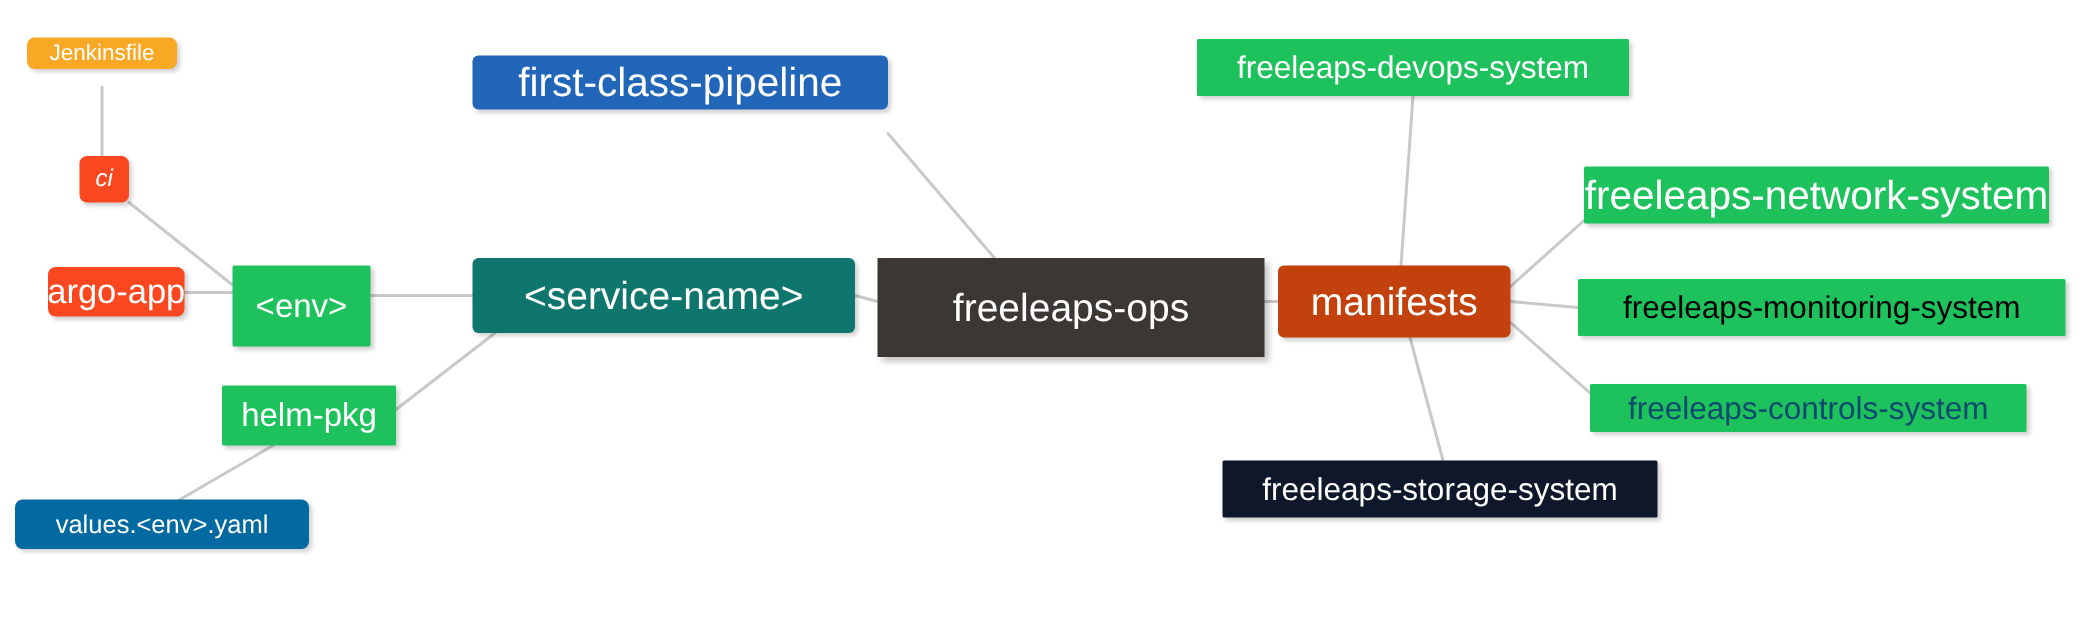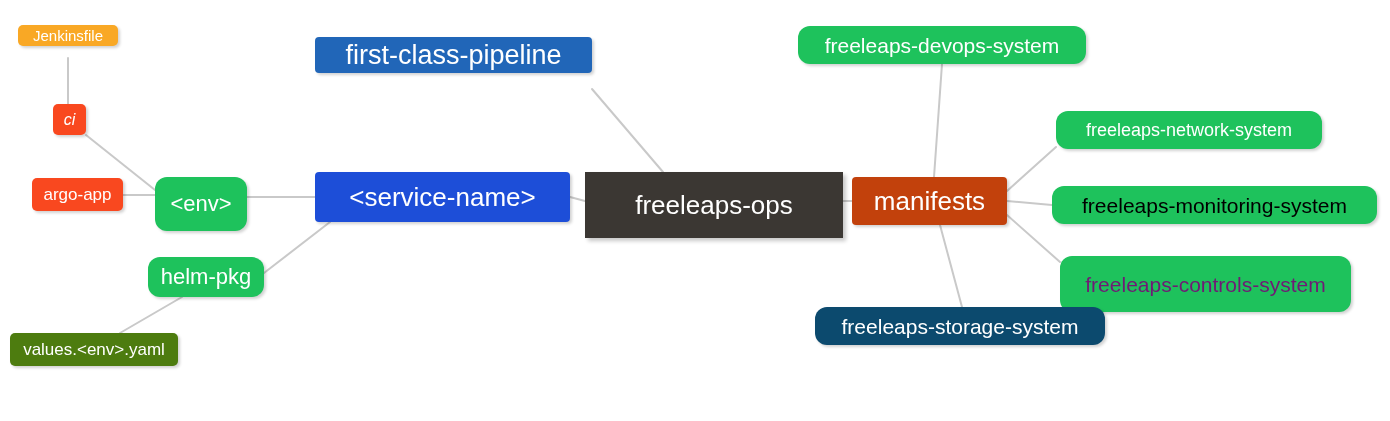--- a/index.html
+++ b/index.html
@@ -36,21 +36,21 @@
     white-space: nowrap;
     line-height: 1;
     box-shadow: 2px 2px 3px rgba(0,0,0,0.18);
     user-select: none;
   }
   .node.root {
     border-radius: 0;
     box-shadow: 3px 3px 4px rgba(0,0,0,0.22);
   }
   .node.lvl1 { border-radius: 4px; }
-  .node.lvl2 { border-radius: 12px; }
+  .node.lvl2 { border-radius: 1px; }
   .node.lvl3 { border-radius: 5px; }
 </style>
 </head>
 <body>
 
 <div id="mindmap">
   <svg id="edge-layer" width="1390" height="421" viewBox="0 0 1390 421">
       <line x1="592" y1="89" x2="663" y2="172" stroke="#c9c9c9" stroke-width="2" stroke-linecap="round"></line>
       <line x1="570" y1="197" x2="585" y2="201" stroke="#c9c9c9" stroke-width="2" stroke-linecap="round"></line>
       <line x1="843" y1="201" x2="852" y2="201" stroke="#c9c9c9" stroke-width="2" stroke-linecap="round"></line>
@@ -62,27 +62,27 @@
       <line x1="182" y1="297" x2="120" y2="333" stroke="#c9c9c9" stroke-width="2" stroke-linecap="round"></line>
       <line x1="934" y1="177" x2="942" y2="64" stroke="#c9c9c9" stroke-width="2" stroke-linecap="round"></line>
       <line x1="1007" y1="191" x2="1056" y2="147" stroke="#c9c9c9" stroke-width="2" stroke-linecap="round"></line>
       <line x1="1007" y1="201" x2="1052" y2="205" stroke="#c9c9c9" stroke-width="2" stroke-linecap="round"></line>
       <line x1="1007" y1="215" x2="1060" y2="262" stroke="#c9c9c9" stroke-width="2" stroke-linecap="round"></line>
       <line x1="940" y1="225" x2="962" y2="307" stroke="#c9c9c9" stroke-width="2" stroke-linecap="round"></line>
     </svg>
   <div id="node-layer">
       <div class="node root" style="left: 585px; top: 172px; width: 258px; height: 66px; background: rgb(59, 55, 51); font-size: 26px; color: rgb(255, 255, 255);">freeleaps-ops</div>
       <div class="node lvl1" style="left: 315px; top: 37px; width: 277px; height: 36px; background: rgb(33, 102, 184); font-size: 27px; color: rgb(255, 255, 255);">first-class-pipeline</div>
-      <div class="node lvl1" style="left: 315px; top: 172px; width: 255px; height: 50px; background: #1d4ed8; font-size: 26px; color: rgb(255, 255, 255);">&lt;service-name&gt;</div>
+      <div class="node lvl1" style="left: 315px; top: 172px; width: 255px; height: 50px; background: #0f766e; font-size: 26px; color: rgb(255, 255, 255);">&lt;service-name&gt;</div>
       <div class="node lvl1" style="left: 852px; top: 177px; width: 155px; height: 48px; background: #c2410c; font-size: 26px; color: rgb(255, 255, 255);">manifests</div>
       <div class="node lvl2" style="left: 155px; top: 177px; width: 92px; height: 54px; background: rgb(30, 194, 92); font-size: 22px; color: rgb(255, 255, 255);">&lt;env&gt;</div>
       <div class="node lvl2" style="left: 148px; top: 257px; width: 116px; height: 40px; background: rgb(30, 194, 92); font-size: 22px; color: rgb(255, 255, 255);">helm-pkg</div>
       <div class="node lvl3" style="left: 53px; top: 104px; width: 33px; height: 31px; background: rgb(249, 72, 31); font-size: 16px; color: rgb(255, 255, 255); font-style: italic;">ci</div>
       <div class="node lvl3" style="left: 18px; top: 25px; width: 100px; height: 21px; background: rgb(249, 168, 37); font-size: 15px; color: rgb(255, 255, 255);">Jenkinsfile</div>
-      <div class="node lvl3" style="left: 32px; top: 178px; width: 91px; height: 33px; background: rgb(249, 72, 31); font-size: 17px; color: rgb(255, 255, 255);">argo-app</div>
-      <div class="node lvl3" style="left: 10px; top: 333px; width: 168px; height: 33px; background: #4d7c0f; font-size: 17px; color: rgb(255, 255, 255);">values.&lt;env&gt;.yaml</div>
+      <div class="node lvl3" style="left: 32px; top: 178px; width: 91px; height: 33px; background: rgb(249, 72, 31); font-size: 23px; color: rgb(255, 255, 255);">argo-app</div>
+      <div class="node lvl3" style="left: 10px; top: 333px; width: 196px; height: 33px; background: #0369a1; font-size: 17px; color: rgb(255, 255, 255);">values.&lt;env&gt;.yaml</div>
       <div class="node lvl2" style="left: 798px; top: 26px; width: 288px; height: 38px; background: rgb(30, 194, 92); font-size: 21px; color: rgb(255, 255, 255);">freeleaps-devops-system</div>
-      <div class="node lvl2" style="left: 1056px; top: 111px; width: 266px; height: 38px; background: rgb(30, 194, 92); font-size: 18px; color: rgb(255, 255, 255);">freeleaps-network-system</div>
+      <div class="node lvl2" style="left: 1056px; top: 111px; width: 310px; height: 38px; background: rgb(30, 194, 92); font-size: 27px; color: rgb(255, 255, 255);">freeleaps-network-system</div>
       <div class="node lvl2" style="left: 1052px; top: 186px; width: 325px; height: 38px; background: rgb(30, 194, 92); font-size: 21px; color: #000000;">freeleaps-monitoring-system</div>
-      <div class="node lvl2" style="left: 1060px; top: 256px; width: 291px; height: 56px; background: rgb(30, 194, 92); font-size: 21px; color: #701a75;">freeleaps-controls-system</div>
-      <div class="node lvl2" style="left: 815px; top: 307px; width: 290px; height: 38px; background: #0c4a6e; font-size: 21px; color: rgb(255, 255, 255); text-align: center;">freeleaps-storage-system</div>
+      <div class="node lvl2" style="left: 1060px; top: 256px; width: 291px; height: 32px; background: rgb(30, 194, 92); font-size: 21px; color: #0c4a6e;">freeleaps-controls-system</div>
+      <div class="node lvl2" style="left: 815px; top: 307px; width: 290px; height: 38px; background: #0f172a; font-size: 21px; color: rgb(255, 255, 255); text-align: center;">freeleaps-storage-system</div>
     </div>
 </div>
 
 </body></html>

